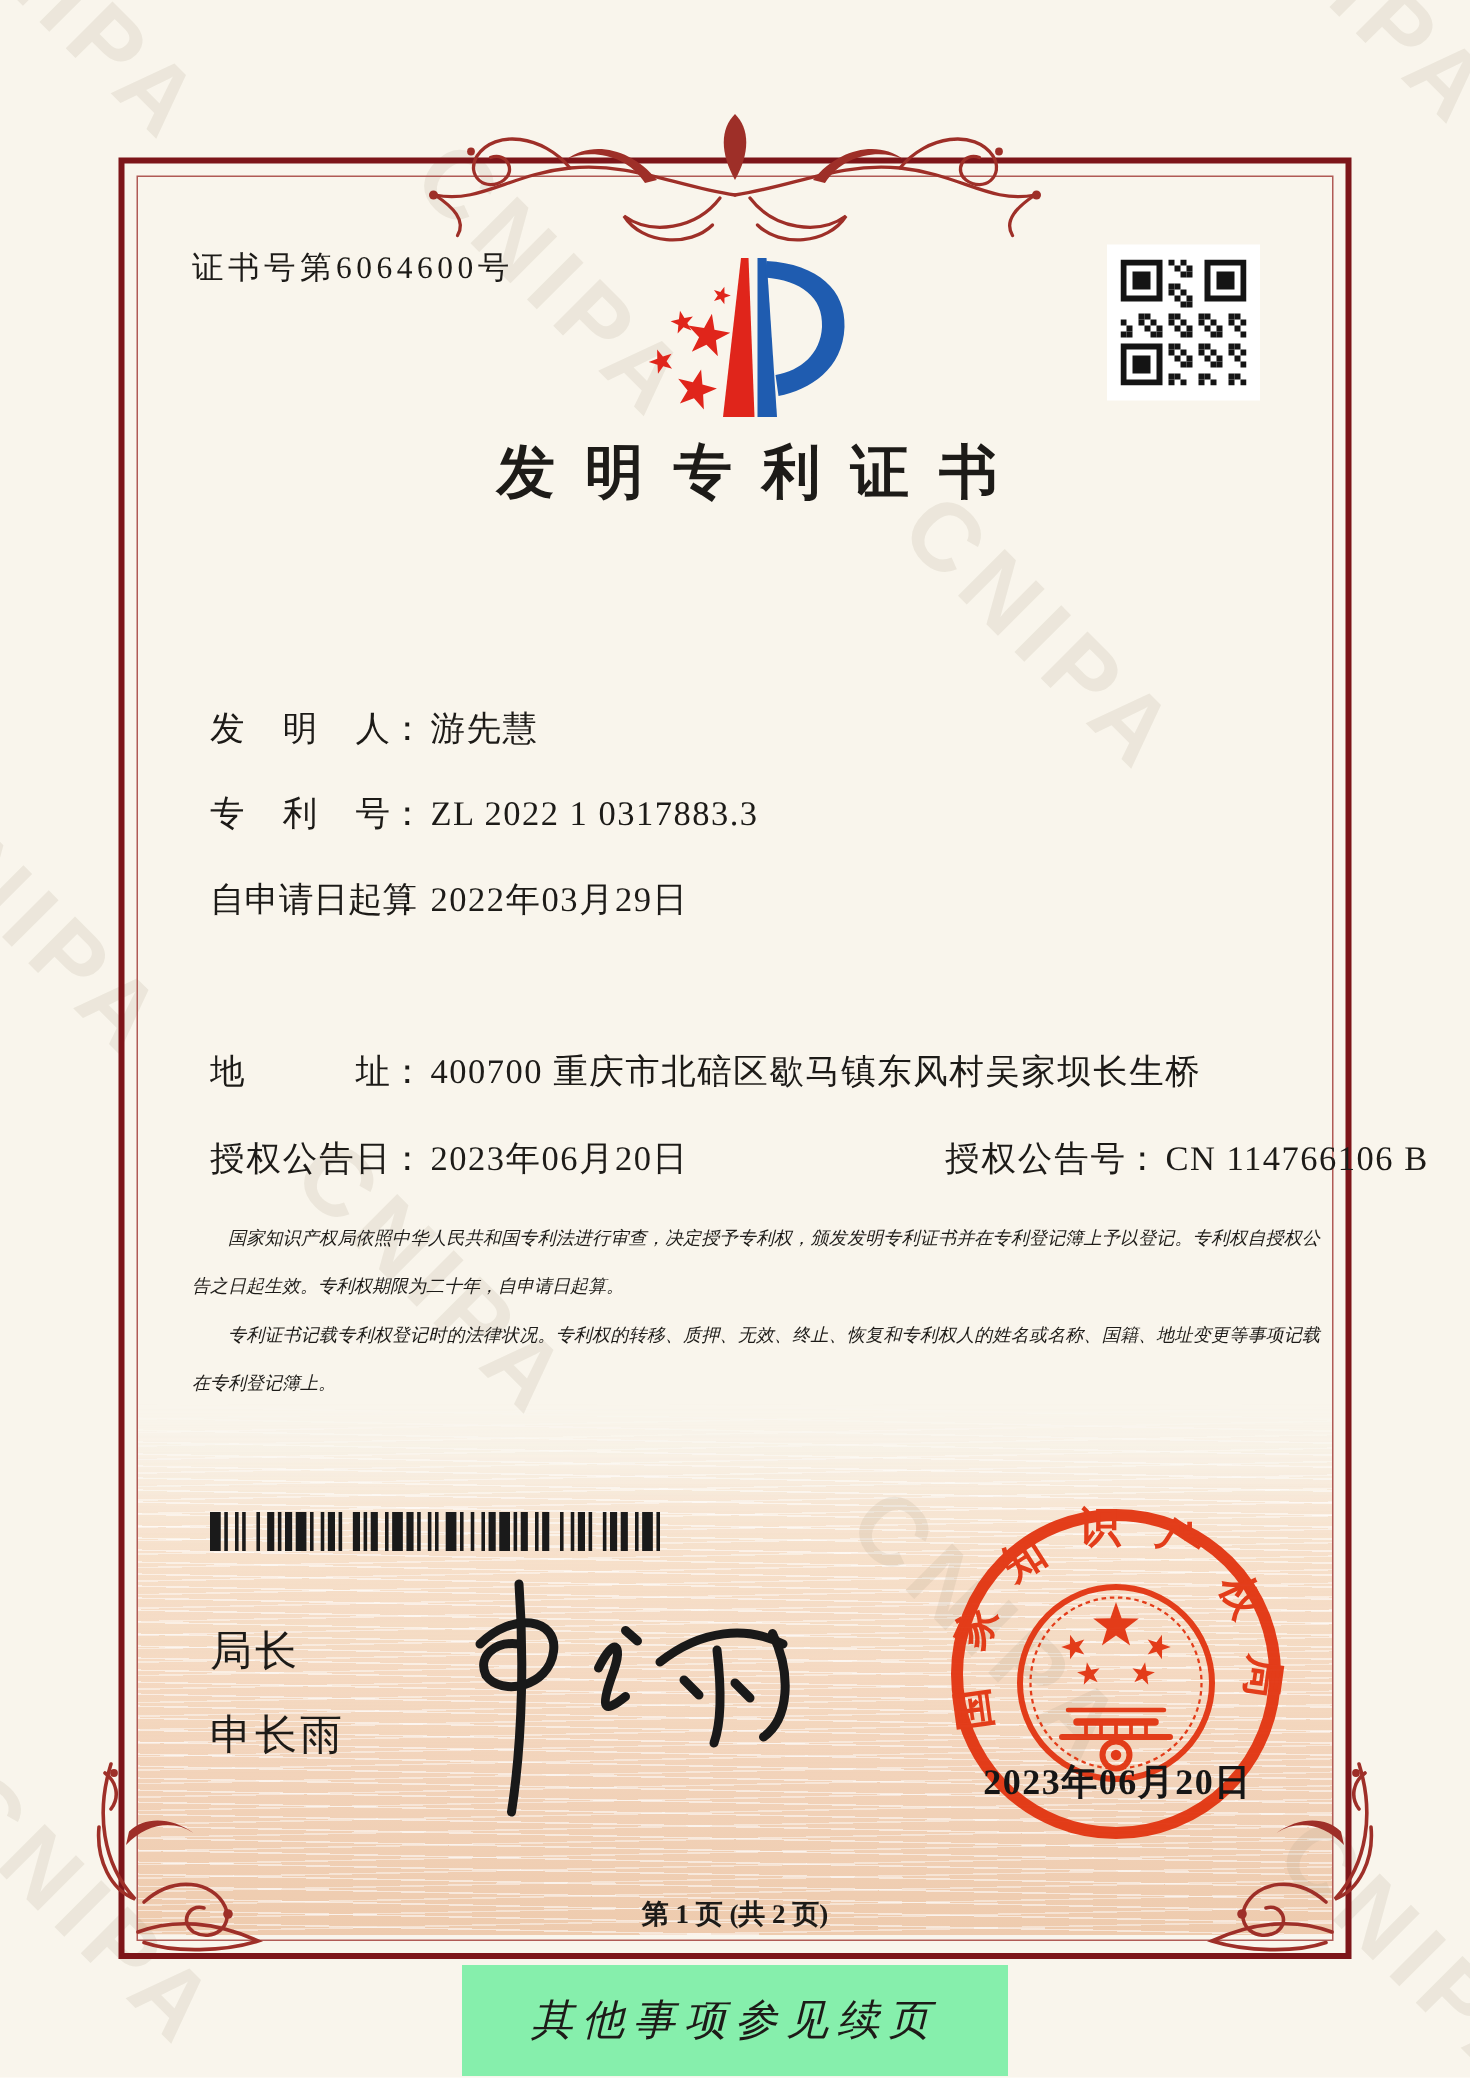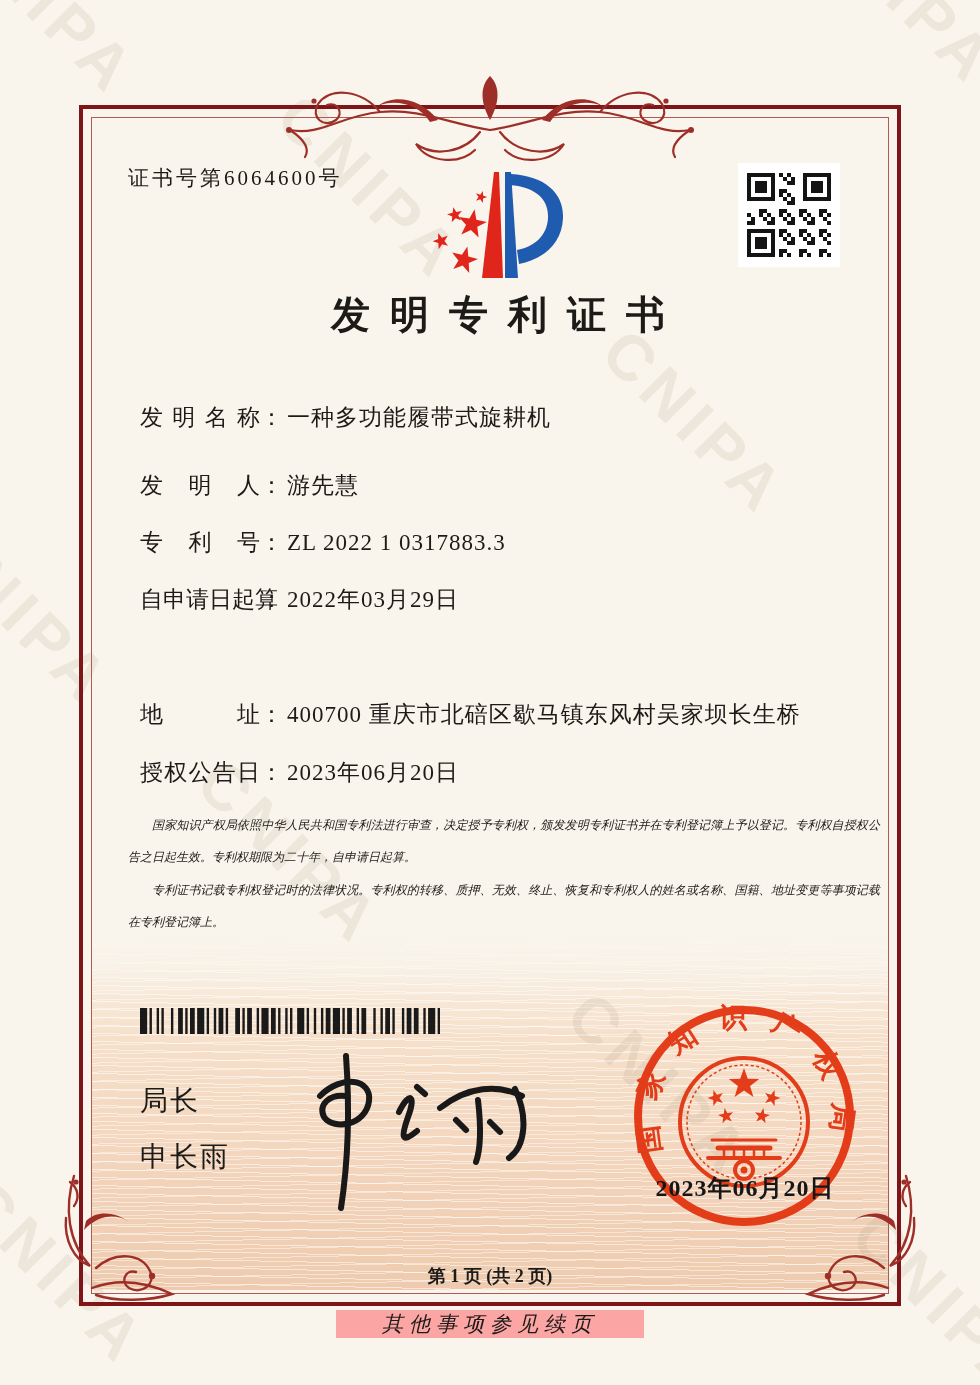--- a/index.html
+++ b/index.html
@@ -79,21 +79,21 @@
   .seal-date{
     position:absolute; left:615px; width:260px; top:1172px; z-index:6;
     text-align:center; font-size:24px; font-weight:bold; letter-spacing:1px; color:#161616;
   }
   .page-info{
     position:absolute; left:0; right:0; top:1264px; z-index:4;
     text-align:center; font-size:18px;font-weight:bold;
   }
   .footer-note{
     position:absolute; left:50%; transform:translateX(-50%); top:1310px; z-index:4;
-    background:#fca5a5; padding:0 46px; font-size:21px; letter-spacing:6px;
+    background:#86efac; padding:18px 46px; font-size:28px; letter-spacing:6px;
     font-style:italic;
   }
 </style>
 </head>
 <body>
 
 <div class="page">
 
   <div class="guilloche"></div>
 
@@ -270,37 +270,37 @@
         <rect x="60" y="4" width="20" height="20" fill="#fff"></rect>
         <rect x="64" y="8" width="12" height="12" fill="#141414"></rect>
         <rect x="0" y="56" width="28" height="28" fill="#141414"></rect>
         <rect x="4" y="60" width="20" height="20" fill="#fff"></rect>
         <rect x="8" y="64" width="12" height="12" fill="#141414"></rect>
       </svg>
   </div>
 
   <div class="doc-title">发明专利证书</div>
 
-  <div class="field-row" style="top:402px">
-    <span class="f-label">发明名称</span><span class="f-colon">：</span><span class="f-value">一种多功能履带式旋耕机</span>
-  </div>
   <div class="field-row" style="top:470px">
     <span class="f-label">发明人</span><span class="f-colon">：</span><span class="f-value">游先慧</span>
   </div>
   <div class="field-row" style="top:527px">
     <span class="f-label">专利号</span><span class="f-colon">：</span><span class="f-value">ZL 2022 1 0317883.3</span>
   </div>
   <div class="field-row" style="top:584px">
     <span class="f-label">自申请日起算</span><span class="f-colon">：</span><span class="f-value">2022年03月29日</span>
   </div>
   <div class="field-row" style="top:699px">
     <span class="f-label">地址</span><span class="f-colon">：</span><span class="f-value">400700 重庆市北碚区歇马镇东风村吴家坝长生桥</span>
   </div>
   <div class="field-row" style="top:757px;right:100px">
     <span class="f-label">授权公告日</span><span class="f-colon">：</span><span class="f-value">2023年06月20日</span>
+    <span class="grant-pub">
+      <span class="f-label">授权公告号</span><span class="f-colon">：</span><span class="f-value">CN 114766106 B</span>
+    </span>
   </div>
 
   <div class="law-text">
     <p>国家知识产权局依照中华人民共和国专利法进行审查，决定授予专利权，颁发发明专利证书并在专利登记簿上予以登记。专利权自授权公告之日起生效。专利权期限为二十年，自申请日起算。</p>
     <p>专利证书记载专利权登记时的法律状况。专利权的转移、质押、无效、终止、恢复和专利权人的姓名或名称、国籍、地址变更等事项记载在专利登记簿上。</p>
   </div>
 
   <svg class="barcode" id="barcode-svg" width="300" height="26" viewBox="0 0 300 26">
       <rect x="0" y="0" width="7.142857142857142" height="26" fill="#1a1a1a"></rect>
       <rect x="9.523809523809524" y="0" width="2.380952380952381" height="26" fill="#1a1a1a"></rect>

